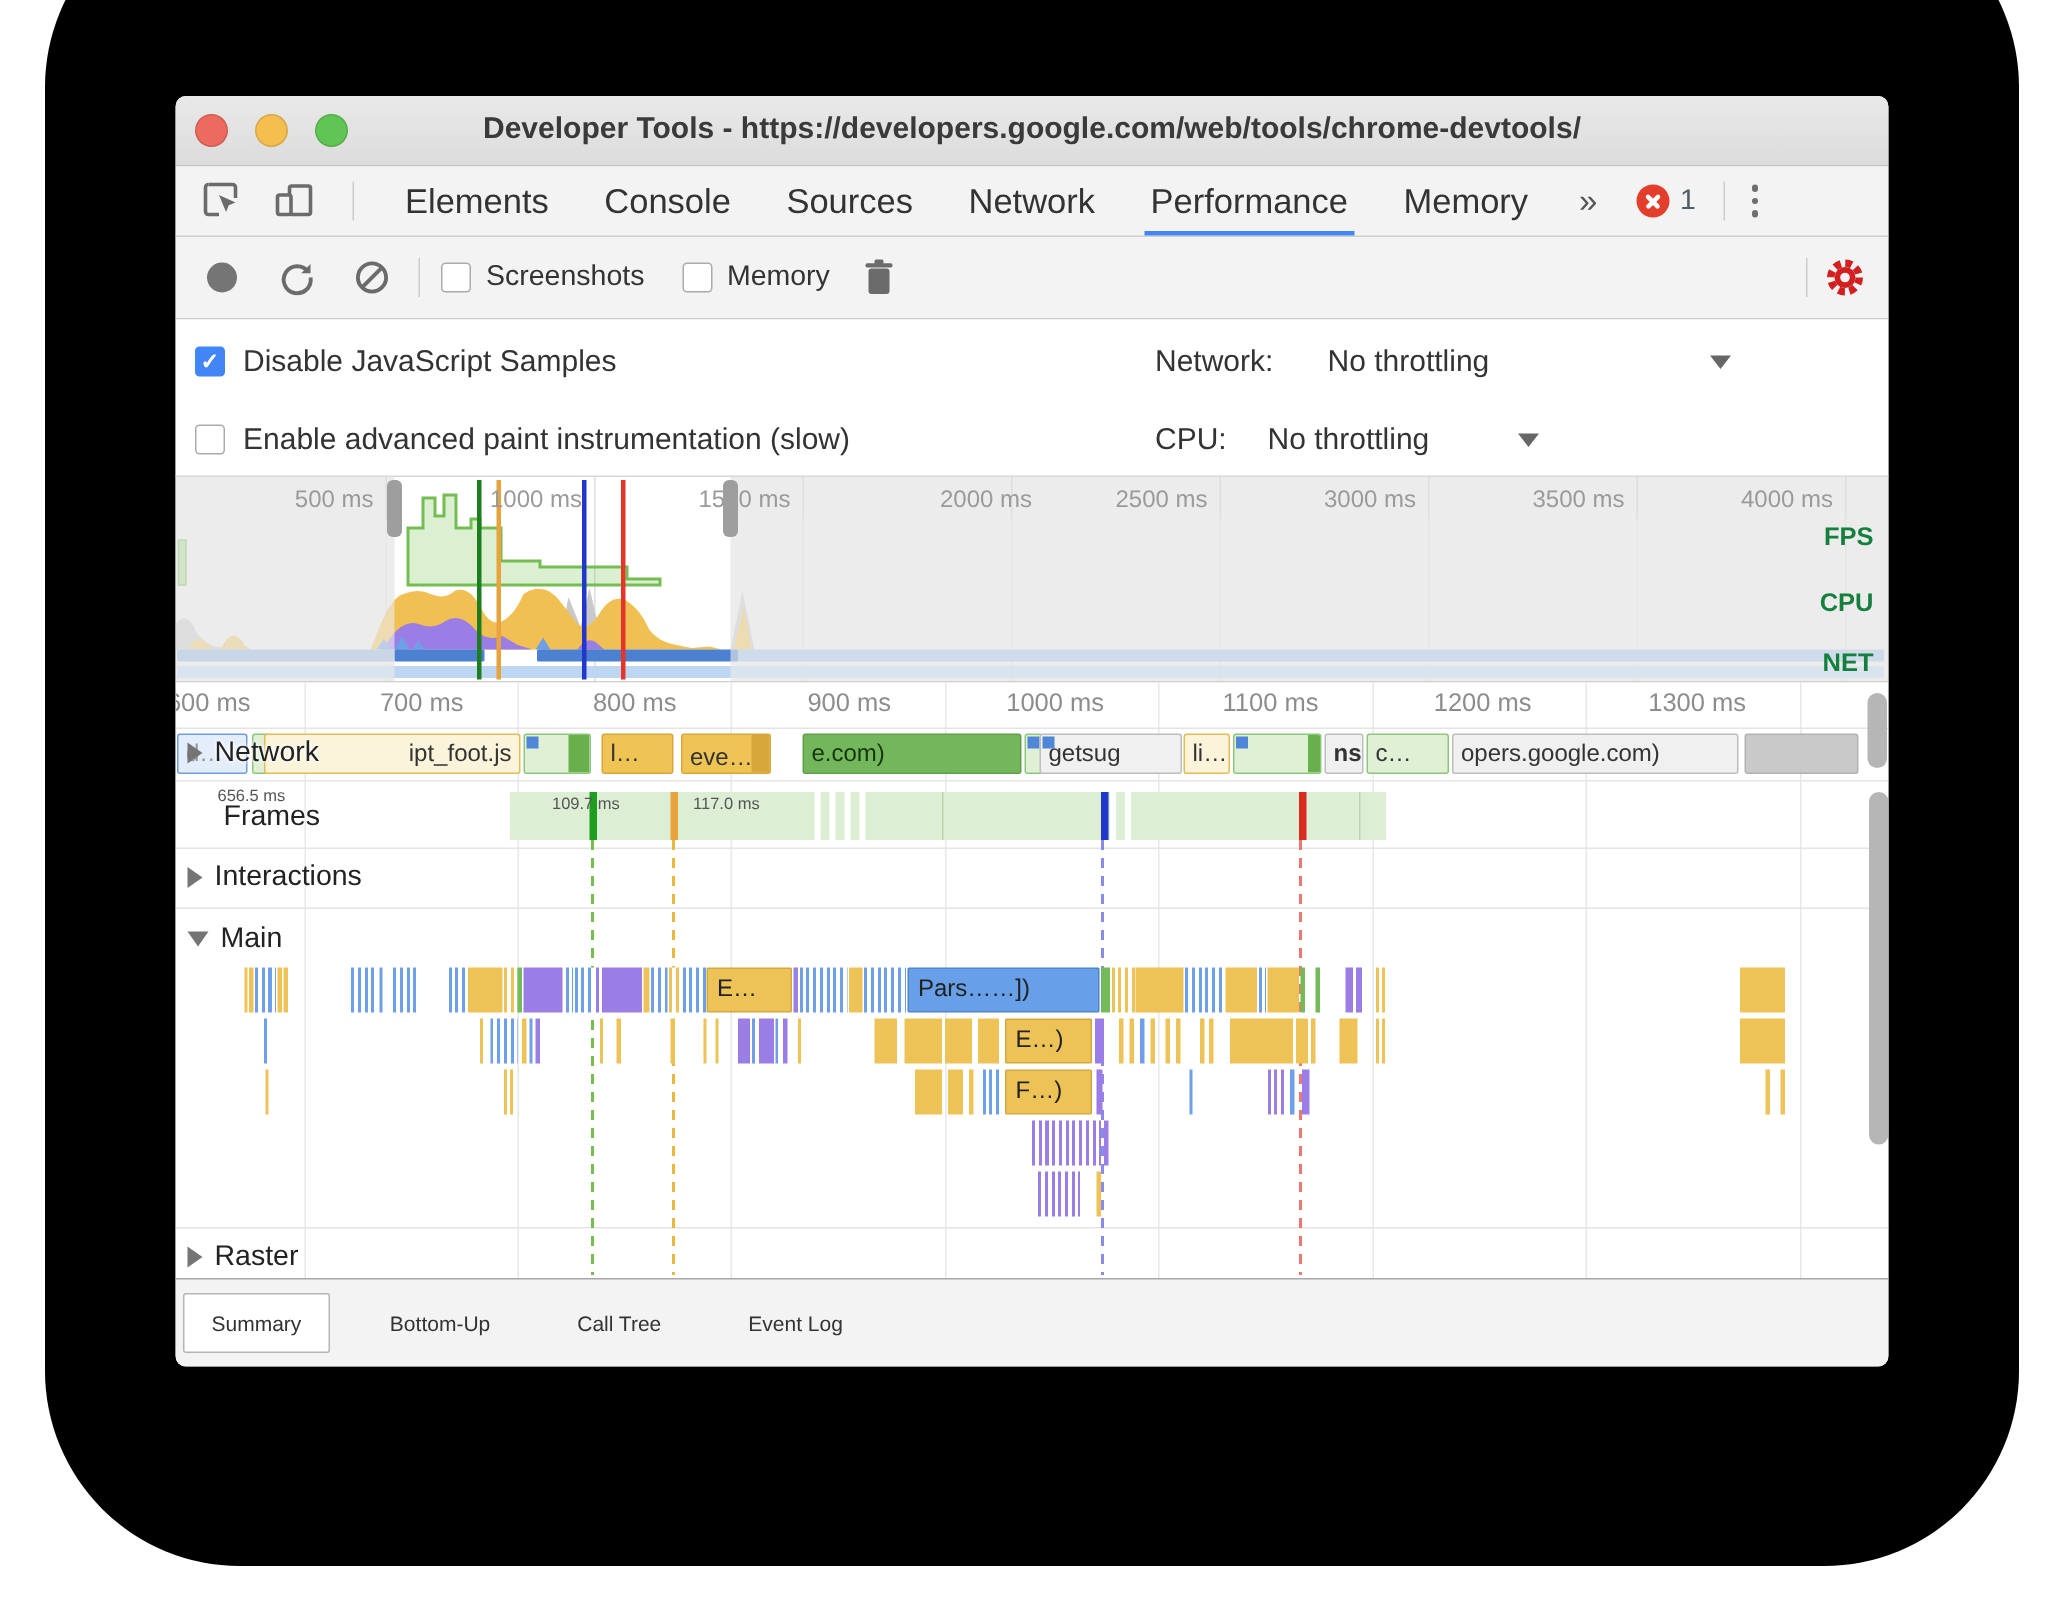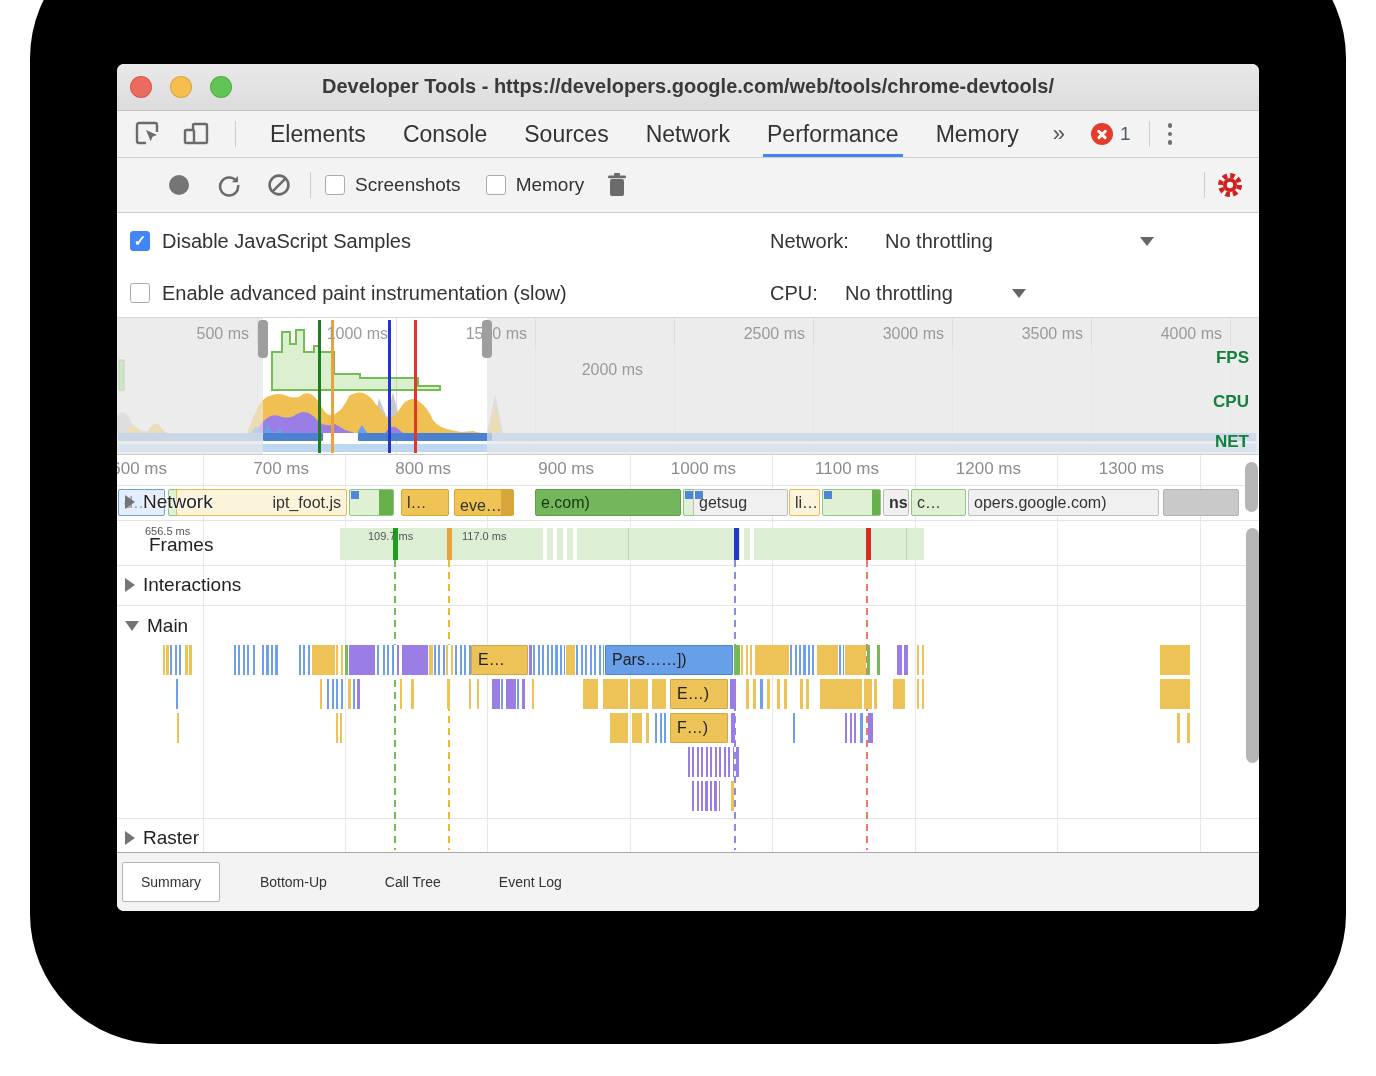--- a/index.html
+++ b/index.html
@@ -22,21 +22,21 @@
   .chev{font-size:22px;color:#555;margin-left:34px;}
   .errbadge{display:flex;align-items:center;gap:7px;margin-left:26px;}
   .errcirc{width:22px;height:22px;border-radius:50%;background:#e33d2c;position:relative;}
   .errcirc i{position:absolute;left:5px;top:10px;width:12px;height:2.6px;background:#fff;border-radius:2px;}
   .errcirc i:first-child{transform:rotate(45deg);}
   .errcirc i:last-child{transform:rotate(-45deg);}
   .errcount{font-size:19px;color:#4f5b66;}
   .dots{display:flex;flex-direction:column;gap:4px;margin-left:10px;}
   .dots i{width:4.5px;height:4.5px;border-radius:50%;background:#6e6e6e;}
   
-  .toolbar{position:absolute;left:0;top:94px;width:100%;height:55px;background:#f3f3f3;border-bottom:1px solid #ccc;display:flex;align-items:center;padding-left:31px;}
+  .toolbar{position:absolute;left:0;top:94px;width:100%;height:55px;background:#f3f3f3;border-bottom:1px solid #ccc;display:flex;align-items:center;}
   .tool{display:flex;align-items:center;justify-content:center;width:34px;height:34px;}
   .chkrow{display:flex;align-items:center;gap:10px;font-size:19px;color:#333;}
   .cb{width:20px;height:20px;border:1.5px solid #ababab;border-radius:3px;background:#fff;display:inline-flex;align-items:center;justify-content:center;}
   .cb.on{background:#4285f4;border-color:#4285f4;color:#fff;font-size:15px;font-weight:bold;}
   
   .settings{position:absolute;left:0;top:149px;width:100%;height:105px;background:#fff;border-bottom:1px solid #d7d7d7;}
   .set-label{position:absolute;font-size:20px;color:#333;white-space:nowrap;}
   .dd-arrow{display:inline-block;width:0;height:0;border-left:7px solid transparent;border-right:7px solid transparent;border-top:9px solid #666;vertical-align:middle;}
   
   .overview{position:absolute;left:0;top:254px;width:100%;height:137px;background:#ececec;border-bottom:1px solid #cfcfcf;overflow:hidden;}
@@ -230,21 +230,21 @@
         </g>
       </svg>
       <div id="ovExtras">
           <div class="ov-grid" style="left: 140px;"></div>
           <div class="ov-lab" style="left: 132px;">500 ms</div>
           <div class="ov-grid" style="left: 279px;"></div>
           <div class="ov-lab" style="left: 271px;">1000 ms</div>
           <div class="ov-grid" style="left: 418px;"></div>
           <div class="ov-lab" style="left: 410px;">1500 ms</div>
           <div class="ov-grid" style="left: 557px;"></div>
-          <div class="ov-lab" style="left: 526px; margin-top: 36px;">2000 ms</div>
+          <div class="ov-lab" style="left: 571px;">2000 ms</div>
           <div class="ov-grid" style="left: 696px;"></div>
           <div class="ov-lab" style="left: 688px;">2500 ms</div>
           <div class="ov-grid" style="left: 835px;"></div>
           <div class="ov-lab" style="left: 827px;">3000 ms</div>
           <div class="ov-grid" style="left: 974px;"></div>
           <div class="ov-lab" style="left: 966px;">3500 ms</div>
           <div class="ov-grid" style="left: 1113px;"></div>
           <div class="ov-lab" style="left: 1105px;">4000 ms</div>
           <div class="ov-side" style="top: 30px;">FPS</div>
           <div class="ov-side" style="top: 74px;">CPU</div>

